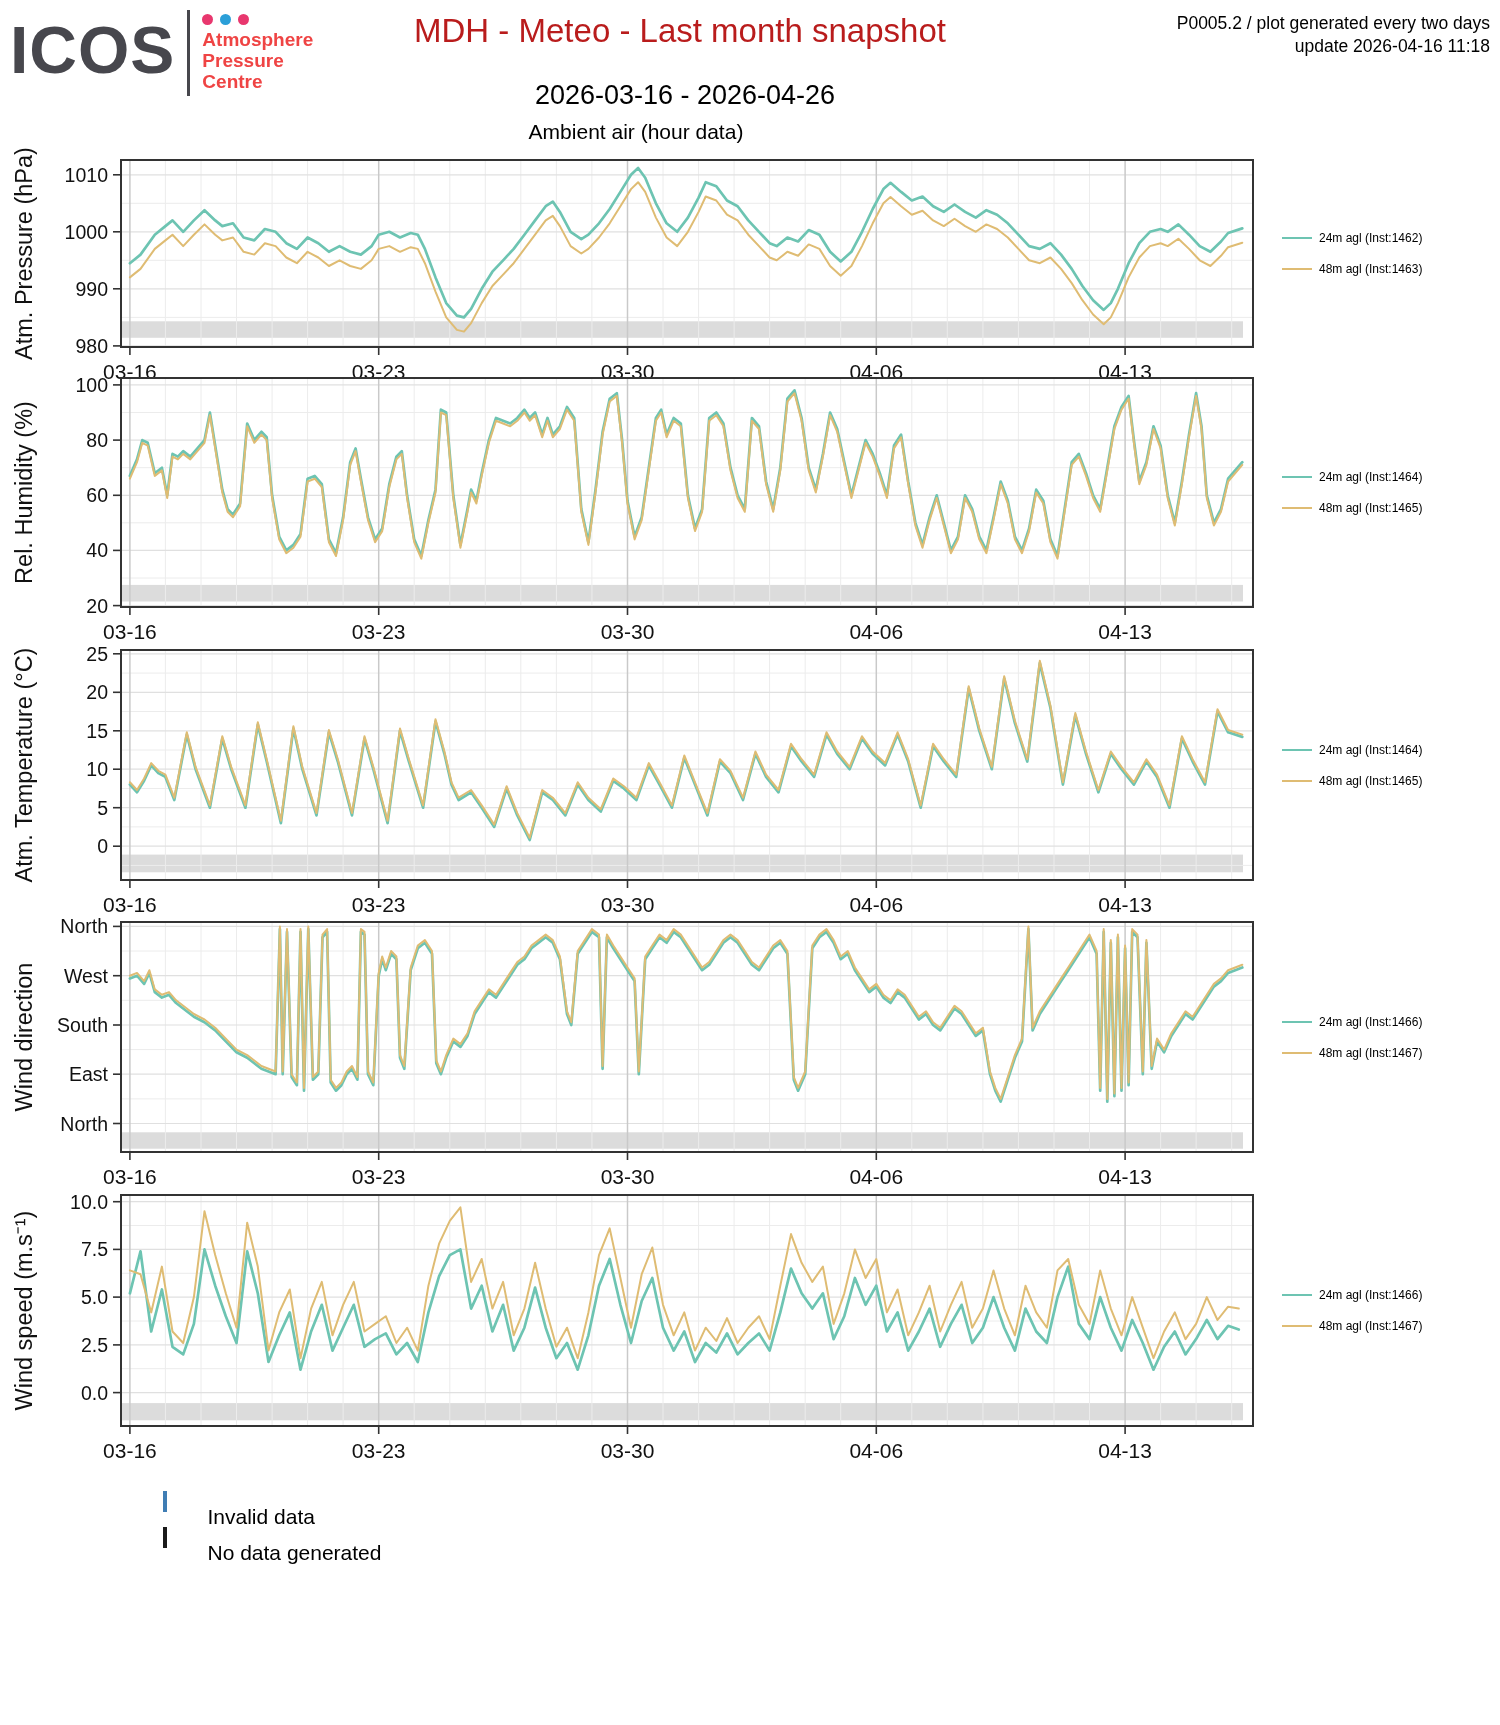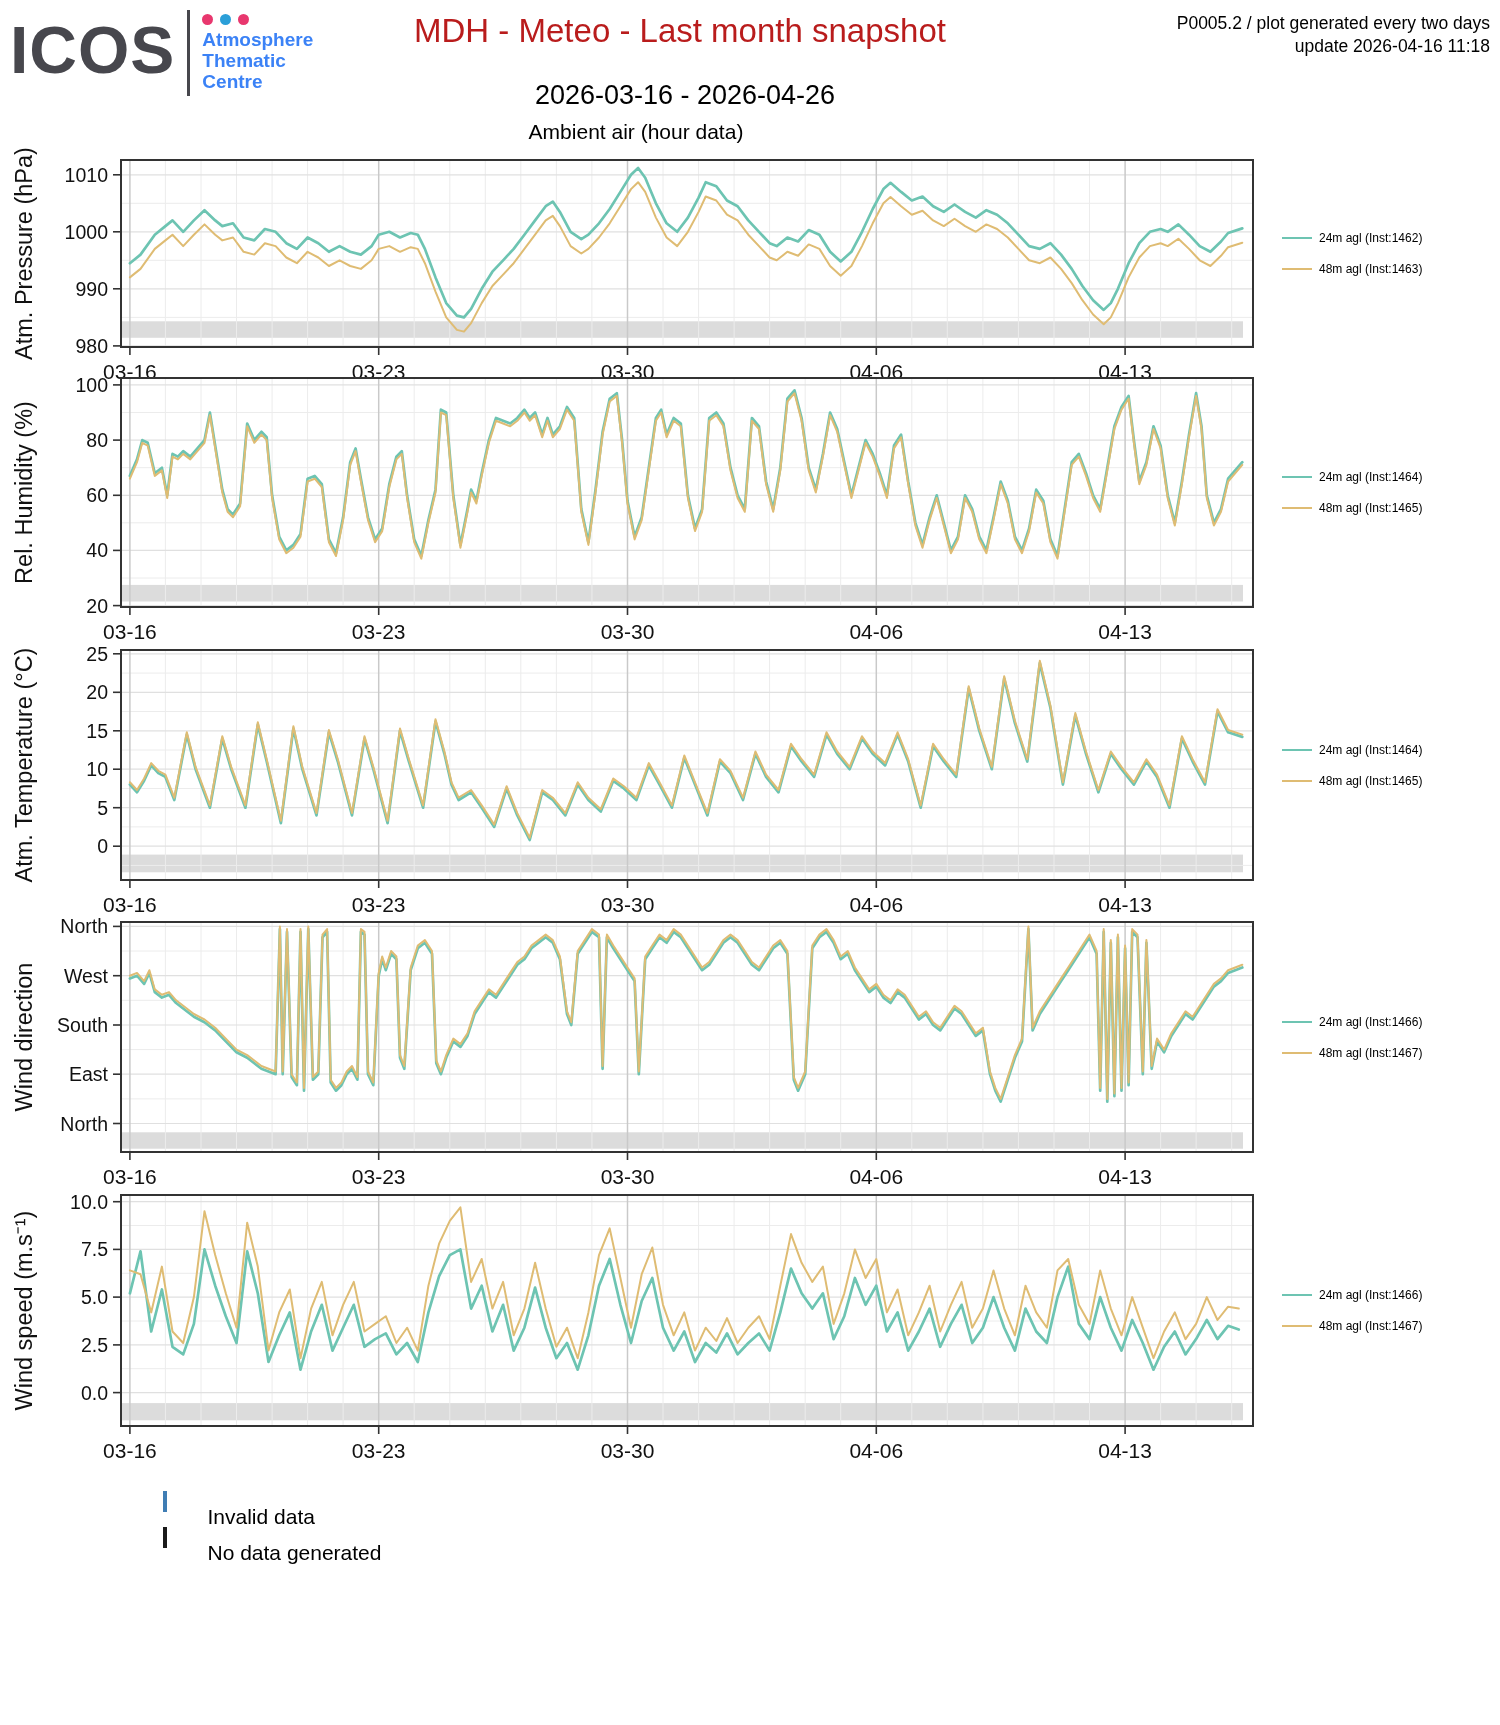--- a/index.html
+++ b/index.html
@@ -5,21 +5,21 @@
   html,body{margin:0;padding:0;background:#fff;}
   .canvas{position:relative;width:1500px;height:1725px;background:#ffffff;
           font-family:"Liberation Sans",sans-serif;color:#000;overflow:hidden;}
   
   .logo{position:absolute;left:10px;top:8px;display:flex;align-items:flex-start;}
   .logo-icos{font-size:66px;font-weight:700;letter-spacing:1px;line-height:84px;color:#47474d;}
   .logo-divider{width:3px;height:86px;background:#47474d;margin:2px 12px 0 12px;}
   .logo-right{display:flex;flex-direction:column;padding-top:6px;}
   .logo-dots{display:flex;gap:7px;margin-bottom:4px;}
   .dot{width:11px;height:11px;border-radius:50%;display:inline-block;}
-  .logo-lines div{font-size:19px;font-weight:700;line-height:21px;color:#3b82f6;}
+  .logo-lines div{font-size:19px;font-weight:700;line-height:21px;color:#ef4444;}
   .page-title{position:absolute;left:370px;top:12px;width:620px;text-align:center;
               font-size:33px;color:#b91c1c;}
   .meta{position:absolute;right:10px;top:12px;text-align:right;font-size:17.5px;line-height:23px;}
   .page-subtitle{position:absolute;left:385px;top:80px;width:600px;text-align:center;font-size:27px;}
   .panel-caption{position:absolute;left:336px;top:120px;width:600px;text-align:center;font-size:21px;}
   
   #plot-svg{position:absolute;left:0;top:0;}
   #plot-svg text{font-family:"Liberation Sans",sans-serif;fill:#111;}
   
   .plegend{position:absolute;left:1282px;width:215px;}
@@ -41,21 +41,21 @@
     <span class="logo-icos">ICOS</span>
     <span class="logo-divider"></span>
     <span class="logo-right">
       <span class="logo-dots">
         <i class="dot" id="dot0" style="background: rgb(232, 55, 110);"></i>
         <i class="dot" id="dot1" style="background: rgb(43, 159, 216);"></i>
         <i class="dot" id="dot2" style="background: rgb(232, 55, 110);"></i>
       </span>
       <span class="logo-lines">
         <div>Atmosphere</div>
-        <div>Thematic</div>
+        <div>Pressure</div>
         <div>Centre</div>
       </span>
     </span>
   </div>
 
   <div class="page-title">MDH - Meteo - Last month snapshot</div>
 
   <div class="meta">
     <div>P0005.2 / plot generated every two days</div>
     <div>update  2026-04-16 11:18</div>

